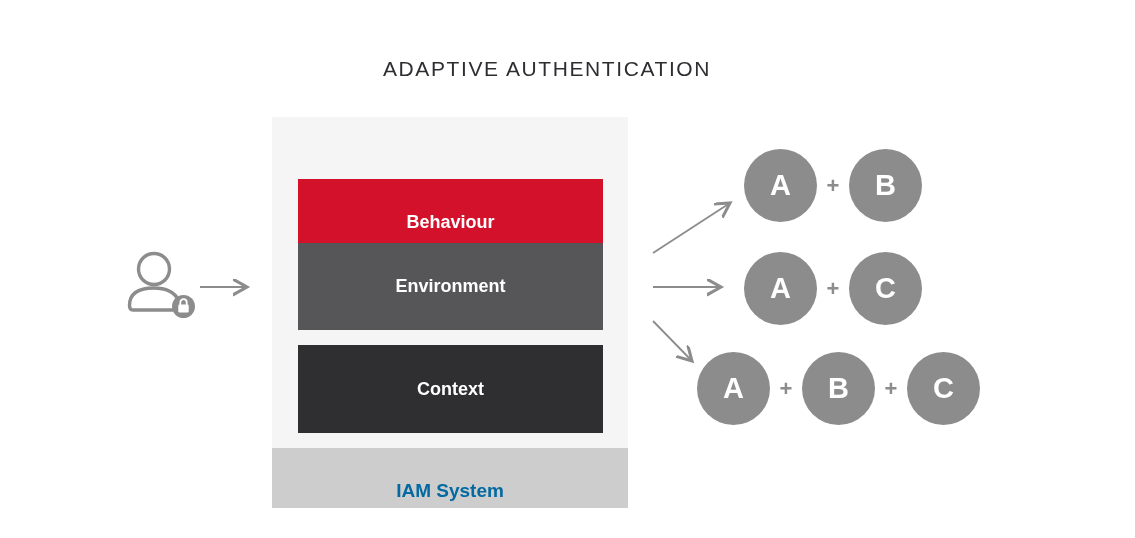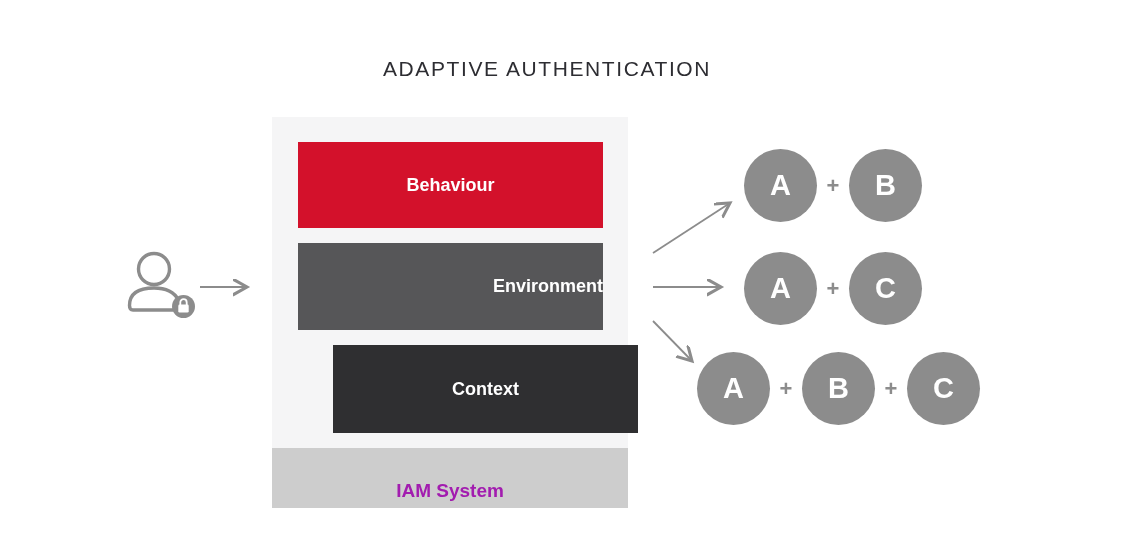--- a/index.html
+++ b/index.html
@@ -21,28 +21,28 @@
 
   .stack-panel {
     position: absolute; left: 272px; top: 117px; width: 356px; height: 331px;
   }
   .stack-layer {
     position: absolute; left: 26px; width: 305px;
     display: flex; align-items: center; justify-content: center;
     color: #ffffff; font-size: 18px; font-weight: bold;
   }
   .layer-0 { top: 25px;  height: 86px; }
-  .layer-1 { top: 126px; height: 87px; justify-content: flex-end; }
-  .layer-2 { top: 228px; height: 88px; margin-left: 35px; }
+  .layer-1 { top: 126px; height: 87px; }
+  .layer-2 { top: 228px; height: 88px; }
 
   .iam-band {
     position: absolute; left: 272px; top: 448px; width: 356px; height: 60px;
     display: flex; align-items: flex-end; justify-content: center;
     padding-bottom: 6px;
-    color: #a21caf; font-size: 19px; font-weight: bold;
+    color: #0369a1; font-size: 19px; font-weight: bold;
   }
 
   .fanout-wrap { position: absolute; left: 640px; top: 192px; width: 112px; height: 186px; }
 
   .combo-row {
     position: absolute; display: flex; align-items: center; gap: 8px;
   }
   .combo-row-0 { left: 744px; top: 149px; }
   .combo-row-1 { left: 744px; top: 252px; }
   .combo-row-2 { left: 697px; top: 352px; }
@@ -79,21 +79,21 @@
       <defs>
         <marker id="ah1" markerWidth="12" markerHeight="12" refX="8" refY="4.5" orient="auto">
           <path d="M0,0 L8,4.5 L0,9" fill="none" stroke="#8c8c8c" stroke-width="1.7"></path>
         </marker>
       </defs>
       <line x1="2" y1="11" x2="49" y2="11" stroke="#8c8c8c" stroke-width="1.8" marker-end="url(#ah1)"></line>
     </svg>
   </div>
 
   <div class="stack-panel" style="background-color: rgb(245, 245, 246);">
-    <div class="stack-layer layer-0" style="background-color: rgb(211, 17, 43);">
+    <div class="stack-layer layer-0" style="background-color: rgb(211, 17, 43); margin-top: 37px;">
       <span>Behaviour</span>
     </div>
     <div class="stack-layer layer-1" style="background-color: rgb(86, 86, 88);">
       <span>Environment</span>
     </div>
     <div class="stack-layer layer-2" style="background-color: rgb(47, 47, 49);">
       <span>Context</span>
     </div>
   </div>
 

